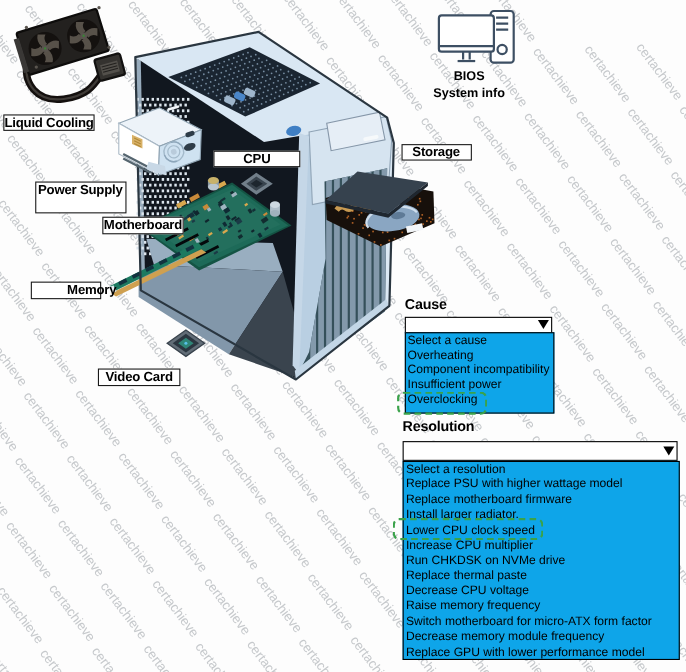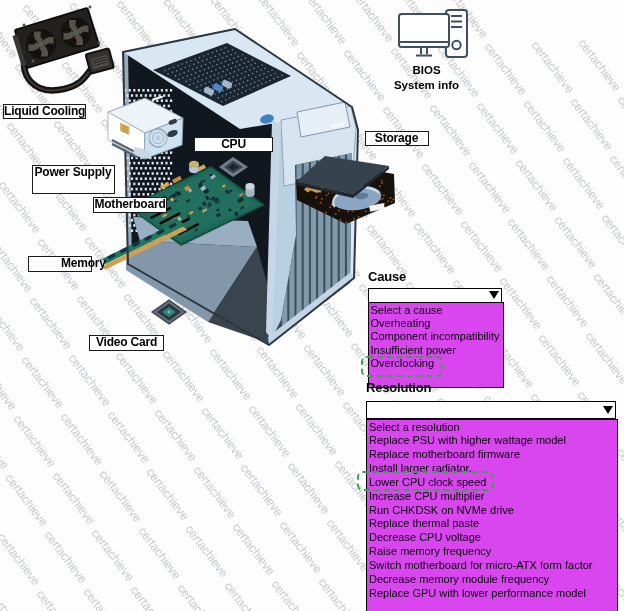--- a/index.html
+++ b/index.html
@@ -1,22 +1,22 @@
 <!DOCTYPE html>
 <html><head><meta charset="utf-8">
 <style>
 html,body{margin:0;padding:0;}
 #page{position:relative;width:624px;height:611px;background:#fdfdfd;overflow:hidden;
   font-family:"Liberation Sans", sans-serif;}
 .lab{position:absolute;background:#fff;border:1.5px solid #1a1a1a;box-sizing:border-box;
   text-align:center;font-weight:bold;color:#000000;font-size:12px;letter-spacing:-0.2px;white-space:nowrap;}
 .hdr{position:absolute;font-weight:bold;font-size:13px;color:#000;letter-spacing:-0.2px;}
 .ddl{position:absolute;background:#fff;border:1px solid #000;}
-.lst{position:absolute;background:#d946ef;border:1px solid #000;font-size:11px;color:#000;
-  padding:1px 0 12px 2px;box-sizing:content-box;overflow:hidden;white-space:nowrap;}
+.lst{position:absolute;background:#0ea5e9;border:1px solid #000;font-size:11px;color:#000;
+  padding:1px 0 0 2px;box-sizing:content-box;overflow:hidden;white-space:nowrap;}
 .tri{position:absolute;width:0;height:0;border-left:5.5px solid transparent;
   border-right:5.5px solid transparent;border-top:8px solid #000;}
 .dash{position:absolute;border:2px dashed #3aa24a;border-radius:6px;}
 </style></head>
 <body>
 <div id="page">
 <svg width="624" height="611" viewBox="0 0 624 611" style="position:absolute;left:0;top:0;">
 <defs>
 <clipPath id="slatclip">
           <polygon points="295,165 352,153 350,283 270,342 281,320 296,235"></polygon>

